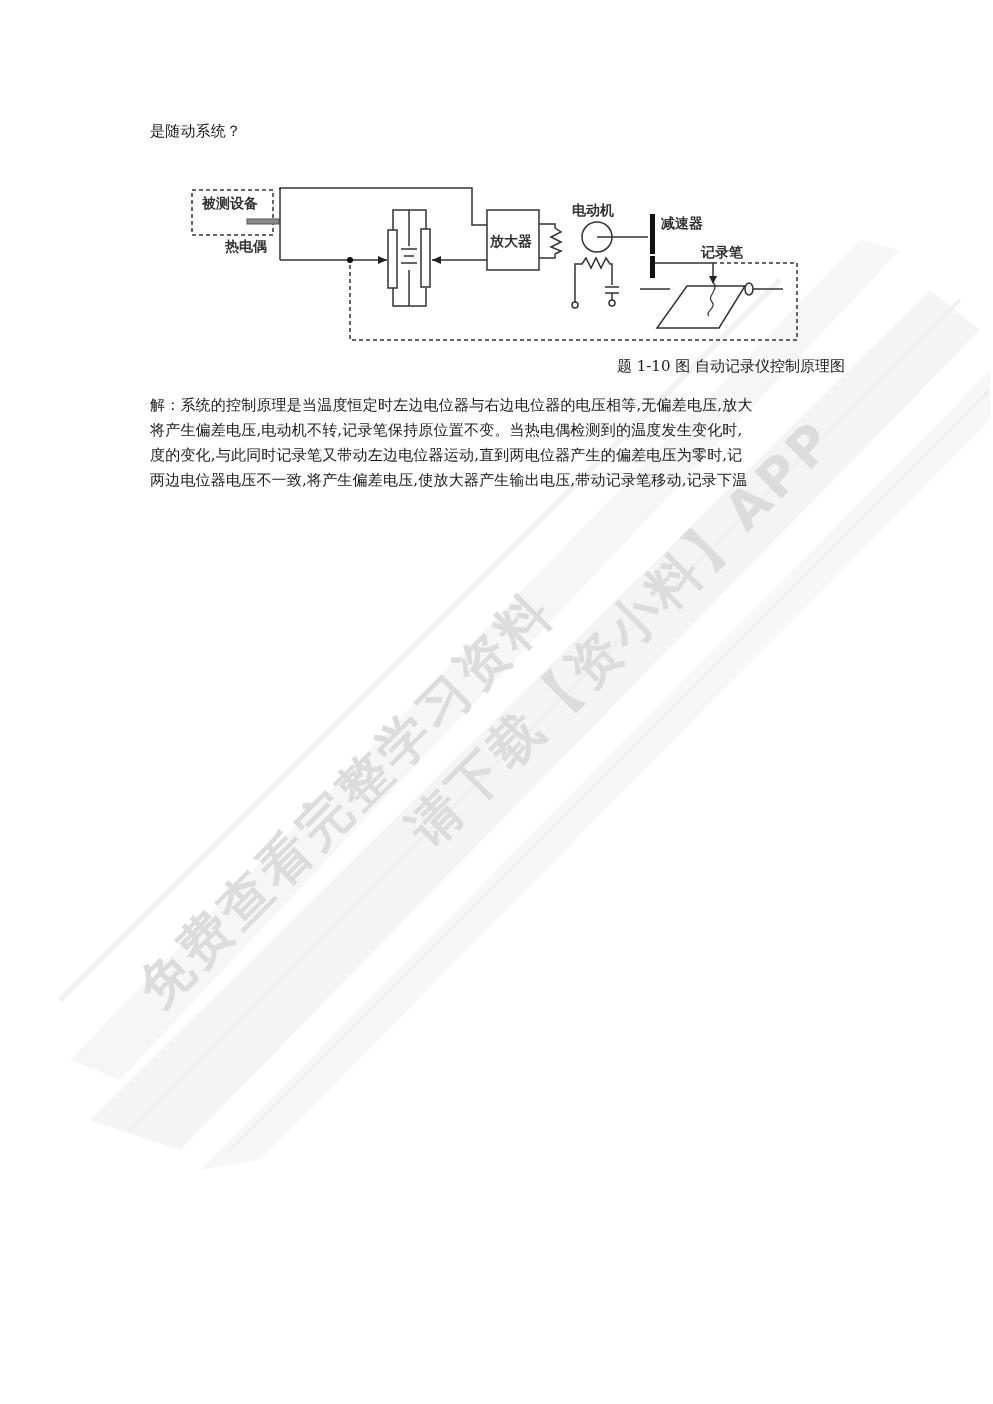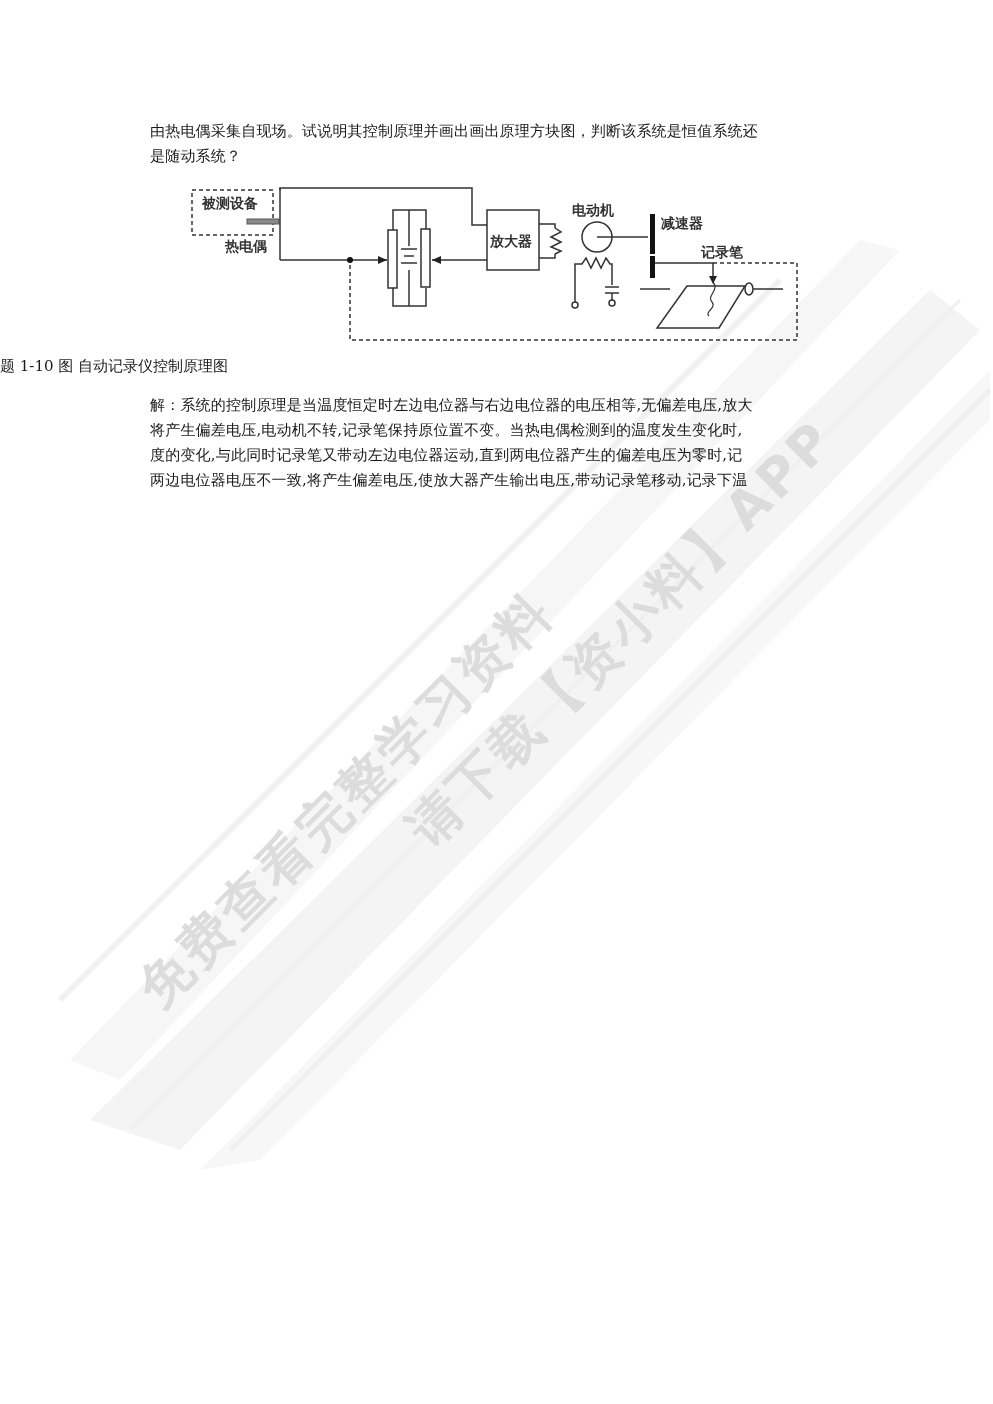--- a/index.html
+++ b/index.html
@@ -17,21 +17,21 @@
     .para {
       position: absolute; left: 150px; width: 700px;
       font-size: 15px; line-height: 25px; letter-spacing: 0.2px;
       text-align: justify;
     }
     .question { top: 119px; }
     .answer { top: 393px; }
     .line { display: block; white-space: nowrap; }
     .figure { position: absolute; left: 180px; top: 180px; width: 640px; height: 170px; }
     .caption {
-      position: absolute; top: 355px; left: 0; width: 845px; text-align: left;
+      position: absolute; top: 355px; left: 0; width: 845px; text-align: right;
       font-size: 15px; line-height: 22px;
     }
     svg text { font-family: "DejaVu Sans", "Liberation Sans", sans-serif; }
   </style>
 </head>
 <body>
 
 <svg class="watermark" viewBox="0 0 993 1404" xmlns="http://www.w3.org/2000/svg">
   <g opacity="0.9">
     <polygon points="90,1120 180,1150 980,330 930,290" fill="#f3f3f3"></polygon>
@@ -41,21 +41,20 @@
     <line x1="230" y1="1150" x2="990" y2="390" stroke="#efefef" stroke-width="4"></line>
     <line x1="130" y1="1130" x2="960" y2="300" stroke="#eeeeee" stroke-width="3"></line>
   </g>
   <text x="0" y="0" font-size="52" font-weight="bold" fill="#dcdcdc" transform="translate(160,1010) rotate(-45)" font-family="DejaVu Sans, sans-serif" letter-spacing="4">免费查看完整学习资料</text>
   <text x="0" y="0" font-size="52" font-weight="bold" fill="#dcdcdc" transform="translate(430,850) rotate(-45)" font-family="DejaVu Sans, sans-serif" letter-spacing="4">请下载【资小料】APP</text>
 </svg>
 
 <div class="content">
 
   <div class="para question">
-    <span class="line">由热电偶采集自现场。试说明其控制原理并画出画出原理方块图，判断该系统是恒值系统还</span>
     <span class="line">是随动系统？</span>
   </div>
 
   <svg class="figure" viewBox="180 180 640 170" xmlns="http://www.w3.org/2000/svg">
     <g fill="none" stroke="#333" stroke-width="1.5">
 
       <rect x="192" y="190" width="81" height="45" stroke-dasharray="4,3"></rect>
 
       <rect x="247" y="219" width="32" height="5" fill="#8a8a8a" stroke="#555" stroke-width="1"></rect>
 

